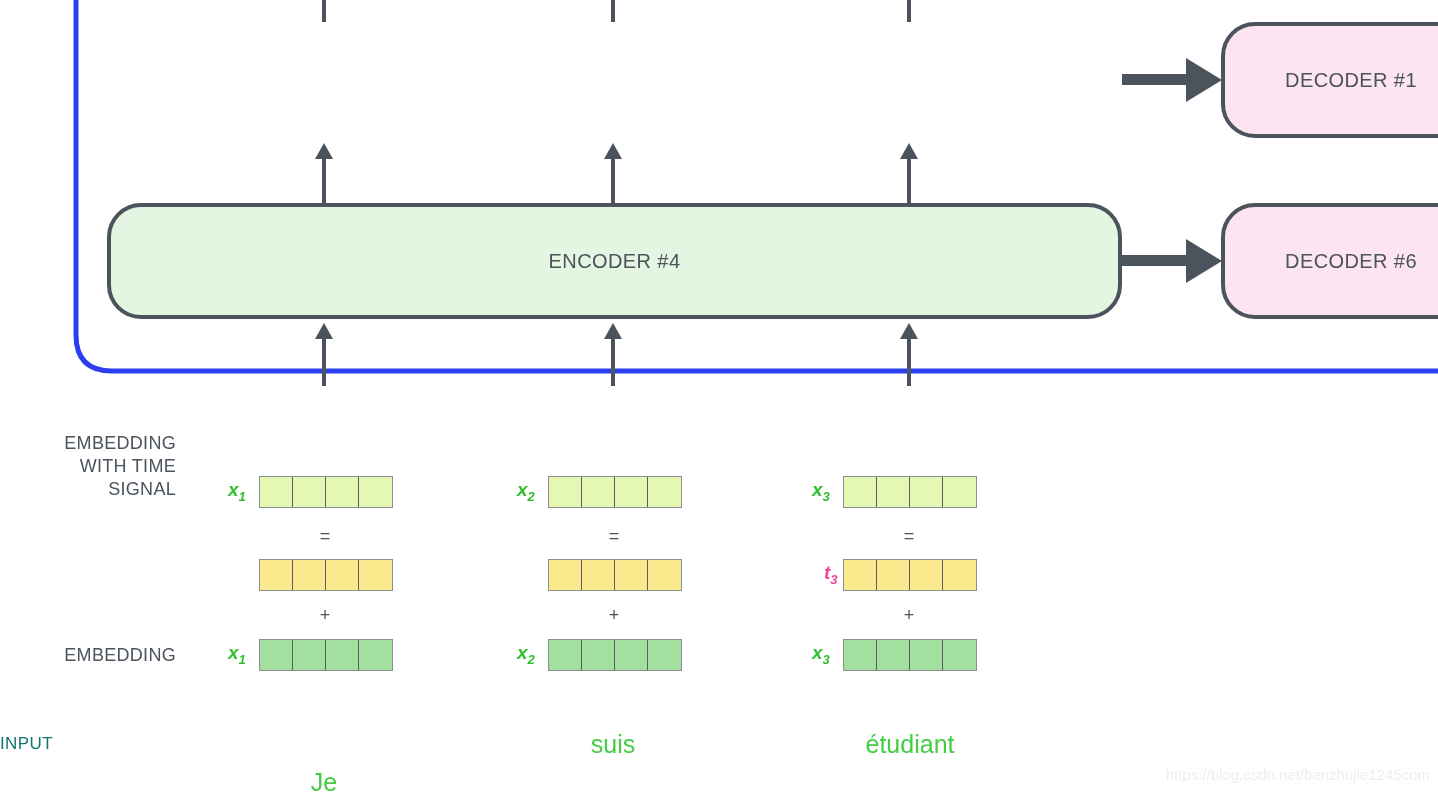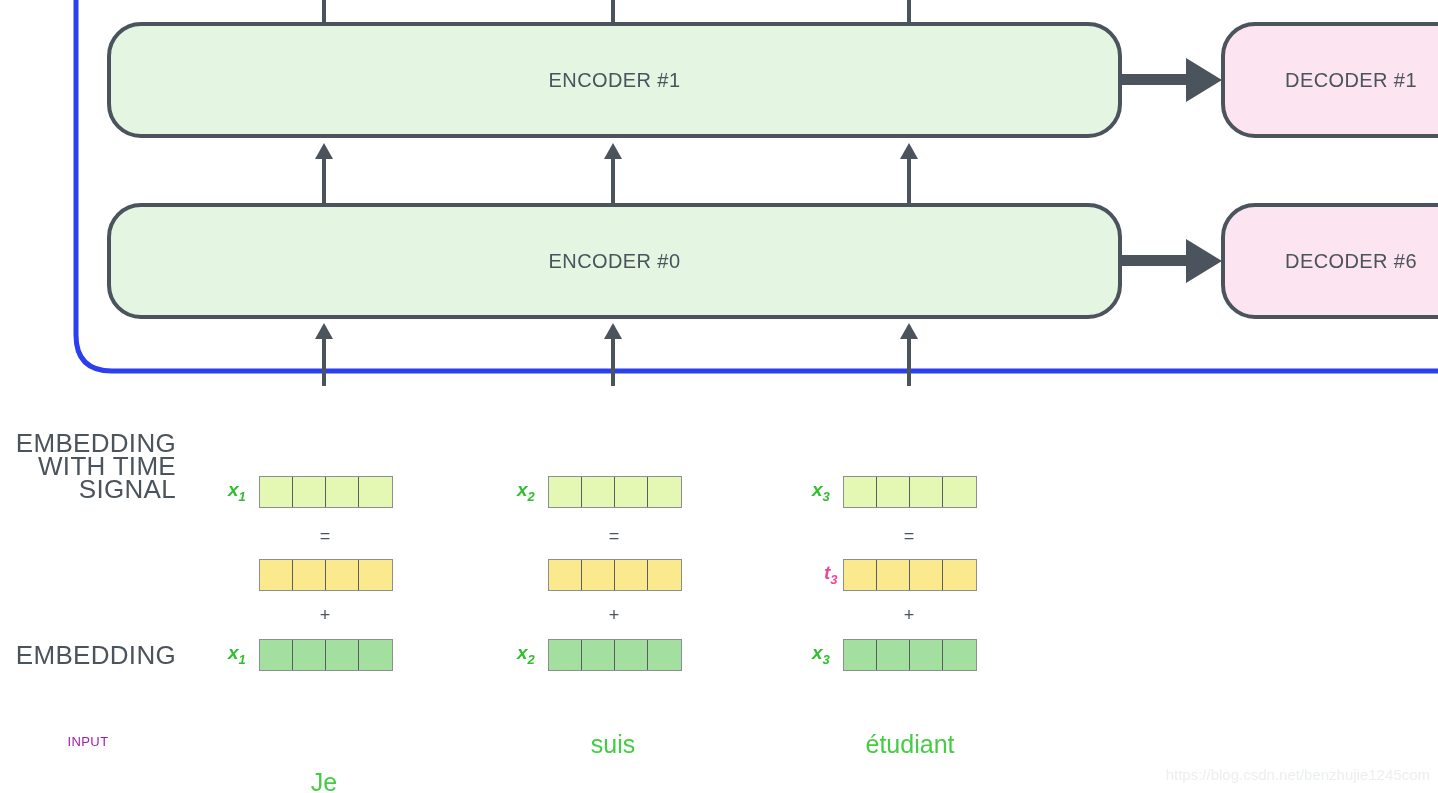--- a/index.html
+++ b/index.html
@@ -75,21 +75,21 @@
     position: absolute;
     left: 0;
     top: 0;
     pointer-events: none;
   }
 
   
   .sec-label {
     position: absolute;
     color: #4b535c;
-    font-size: 26px;
+    font-size: 18px;
     line-height: 23px;
     text-align: right;
     letter-spacing: 0.3px;
     font-family: "Liberation Sans", sans-serif;
   }
 
   
   .vec {
     position: absolute;
     display: flex;
@@ -126,24 +126,24 @@
     color: #4b535c;
     font-size: 18px;
     text-align: center;
     width: 24px;
     font-family: "Liberation Sans", sans-serif;
   }
 
   
   .input-label {
     position: absolute;
-    color: #a21caf;
-    font-size: 13px;
+    color: #0f766e;
+    font-size: 17px;
     letter-spacing: 0.4px;
-    text-align: center;
+    text-align: left;
     font-family: "Liberation Sans", sans-serif;
   }
   .input-word {
     position: absolute;
     color: #45cc45;
     font-size: 25px;
     text-align: center;
     font-family: "Liberation Sans", sans-serif;
   }
 
@@ -160,30 +160,27 @@
 </style>
 </head>
 <body>
 
 <div id="canvas">
 
   <svg class="bluepath" width="1438" height="793">
     <path d="M 76,-10 L 76,335 Q 76,371 112,371 L 1438,371" fill="none" stroke="#2b3ef0" stroke-width="5" stroke-linecap="butt"></path>
   </svg>
 
-  <div class="block encoder" style="left:107px; top:22px; width:1015px; height:116px;">
-    <span>ENCODER #1</span>
-  </div>
 
   <div class="vline" style="left:322px; top:-6px; height:28px;"></div>
   <div class="vline" style="left:611px; top:-6px; height:28px;"></div>
   <div class="vline" style="left:907px; top:-6px; height:28px;"></div>
 
   <div class="block encoder" style="left:107px; top:203px; width:1015px; height:116px;">
-    <span>ENCODER #0</span>
+    <span>ENCODER #4</span>
   </div>
 
   <div class="uparrow-stem" style="left:322px; top:158px; height:46px;"></div>
   <div class="uparrow-head" style="left:315px; top:143px;"></div>
   <div class="uparrow-stem" style="left:611px; top:158px; height:46px;"></div>
   <div class="uparrow-head" style="left:604px; top:143px;"></div>
   <div class="uparrow-stem" style="left:907px; top:158px; height:46px;"></div>
   <div class="uparrow-head" style="left:900px; top:143px;"></div>
 
   <div class="uparrow-stem" style="left:322px; top:338px; height:48px;"></div>

